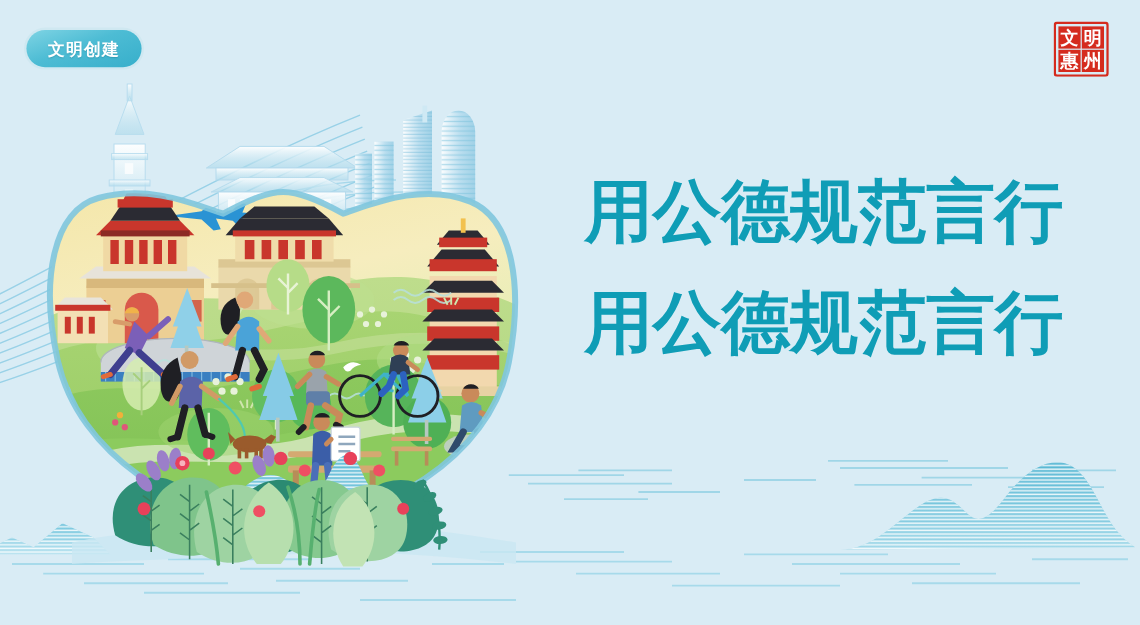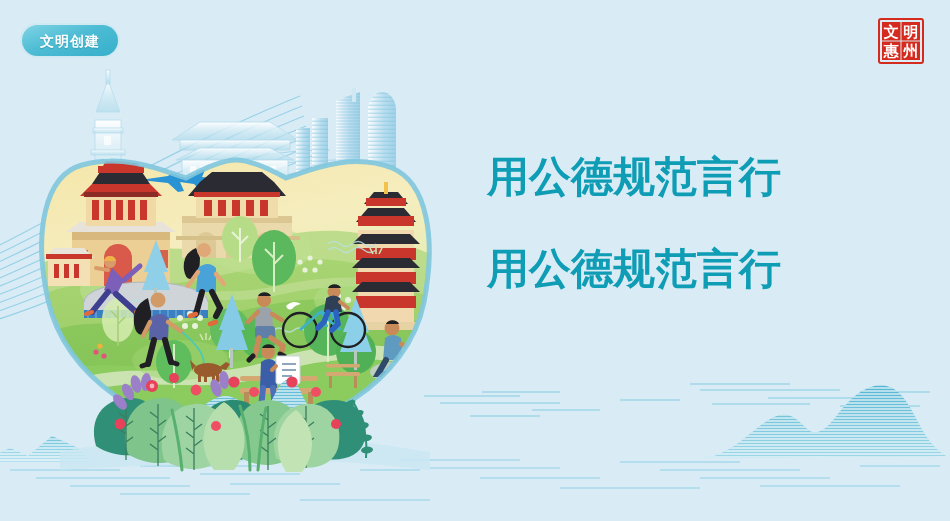--- a/index.html
+++ b/index.html
@@ -35,21 +35,21 @@
   
   #seal { position:absolute; right:26px; top:18px; width:46px; height:46px; }
 
   
   #headline {
     position:absolute; left:487px; top:131px;
     width:420px;
   }
   .headline-line {
     color:#0f9db6;
-    font-size:42px;
+    font-size:57px;
     font-weight:bold;
     line-height:92px;
     letter-spacing:0px;
     white-space:nowrap;
     font-family:"DejaVu Sans","Liberation Sans",sans-serif;
   }
 </style>
 </head>
 <body>
 

